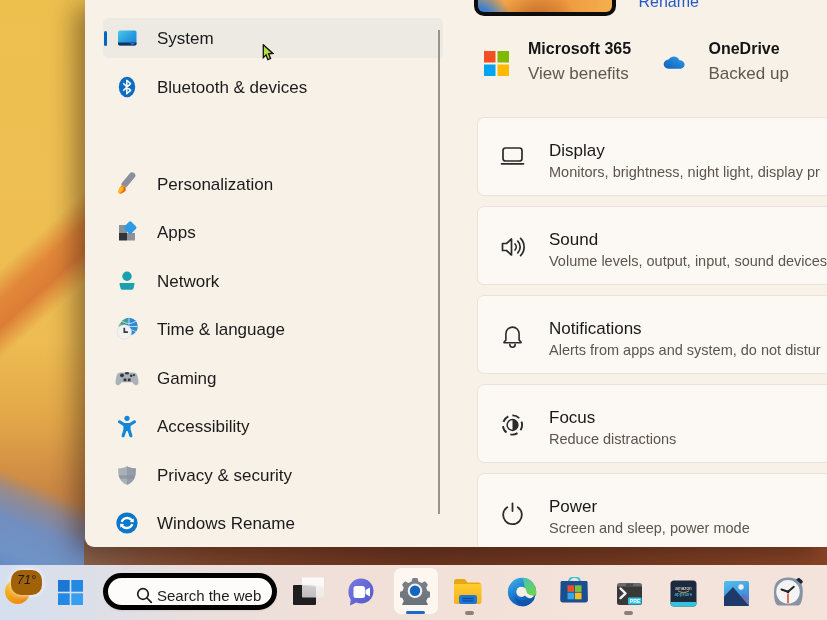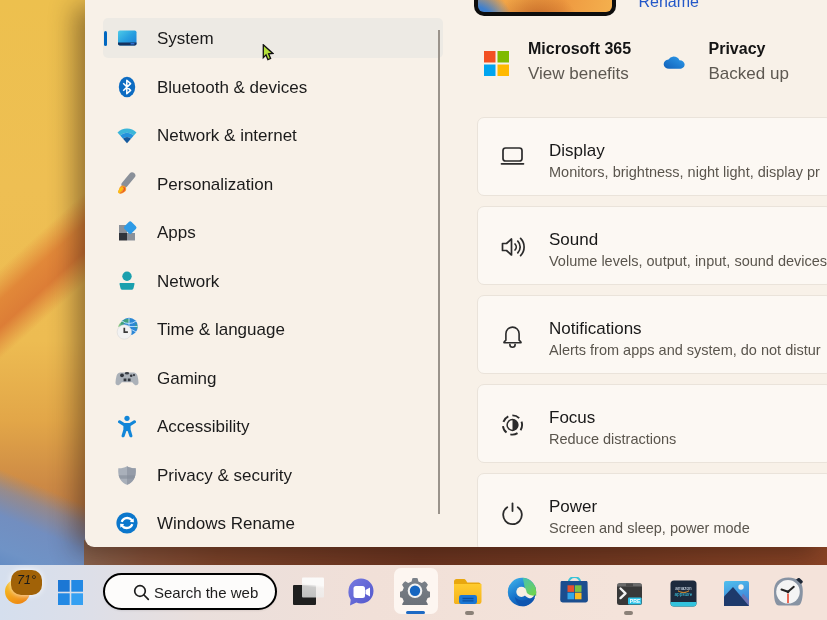--- a/index.html
+++ b/index.html
@@ -56,21 +56,21 @@
 
 
 #taskbar { position:absolute; left:0; top:565px; width:827px; height:55px;
   background:linear-gradient(90deg, #d5dfee 0%, #dcdfe9 10%, #eadfdc 24%, #f1e0d8 45%, #f4e3da 75%, #f4e3da 100%); }
 .tbi { position:absolute; top:579px; width:28px; height:28px; }
 #settingsbox { position:absolute; left:393.5px; top:568px; width:44.5px; height:45.5px; background:#fdf6f1; border-radius:7px; }
 #settingspill { position:absolute; left:406px; top:610.5px; width:19px; height:3.8px; border-radius:2px; background:#1e6ac4; }
 .dash { position:absolute; top:611px; width:9px; height:3.5px; border-radius:2px; background:#8b8178; }
 
 #search { position:absolute; left:103px; top:573px; width:174px; height:37px; border-radius:19px;
-  background:#fdfcfb; border:2px solid #000000; box-shadow:0 1px 2px rgba(0,0,0,0.08);
+  background:#fdfcfb; border:5px solid #000000; box-shadow:0 1px 2px rgba(0,0,0,0.08);
   font-size:14.5px; color:#1d1d1d; line-height:35px;text-align:right; }
 #search .mag { position:absolute; left:28px; top:9px; }
 #search .txt { position:absolute; left:49px; font-size:15px; }
 
 #weatherpill { position:absolute; left:11px; top:569.5px; width:31px; height:25px; background:#a16207; border-radius:10px;
   font-size:12.5px; color:#1a1a1a; text-align:center; line-height:20px; box-shadow:0 0 6px rgba(255,255,255,0.9);font-style:italic; }
 
 
 #cursor { position:absolute; left:262px; top:43.5px; }
 </style>
@@ -102,30 +102,20 @@
                 <stop offset="0.5" stop-color="#28a0e0"></stop>
                 <stop offset="1" stop-color="#1b7cd4"></stop>
               </linearGradient>
             </defs>
       <rect x="3" y="4.5" width="18.5" height="15" rx="1.8" fill="url(#sysg)"></rect>
             <path d="M3 16.5h18.5v1.2a1.8 1.8 0 0 1-1.8 1.8H4.8A1.8 1.8 0 0 1 3 17.7z" fill="#15325e"></path>
             <rect x="15.5" y="17" width="4" height="1.6" rx="0.5" fill="#2f6fd0"></rect>
           </svg>
       </div>
         <div class="lbl">System</div>
-      </div>
-    <div class="nav" style="top:115px">
-        <div class="ic">
-      <svg width="24" height="24" viewBox="0 0 24 24">
-            <path d="M2.5 9.5 A13.5 13.5 0 0 1 21.5 9.5 L18.8 12.6 A9.5 9.5 0 0 0 5.2 12.6 Z" fill="#3bb6d9"></path>
-            <path d="M5.2 12.6 A9.5 9.5 0 0 1 18.8 12.6 L16 15.8 A5.5 5.5 0 0 0 8 15.8 Z" fill="#2492dc"></path>
-            <path d="M8 15.8 A5.5 5.5 0 0 1 16 15.8 L12 20.3 Z" fill="#155a9e"></path>
-          </svg>
-      </div>
-        <div class="lbl">Network &amp; internet</div>
       </div>
     <div class="nav" style="top:163.5px">
         <div class="ic">
       <svg width="24" height="24" viewBox="0 0 24 24">
             <rect x="10.2" y="-1" width="6.4" height="18" rx="3.2" transform="rotate(40 13.4 8)" fill="#8a9099"></rect>
             <path d="M4.5 21.5c-1.5-.5-1.8-2.2-.8-3.6.7-1 .6-2.2 1.5-3.2 1.3-1.5 3.6-1.6 5-.2 1.4 1.4 1.4 3.7-.1 5.1-1.6 1.5-3.8 2.5-5.6 1.9z" fill="#f59a28"></path>
             <path d="M4.2 21.3c-.9-.4-1.2-1.5-.5-2.6.5-.8.5-1.7 1.2-2.5a2.6 2.6 0 0 1 3.8-.1z" fill="#fdc30f"></path>
             <path d="M8.2 15.1c1 1.2.9 3-.3 4.1-1 1-2.3 1.7-3.5 1.9 1.5.3 3.3-.5 4.7-1.8 1.2-1.2 1.2-3 .1-4.2z" fill="#e8442c"></path>
           </svg>
       </div>
@@ -228,21 +218,21 @@
       <svg width="26" height="16" viewBox="0 0 31 22" preserveAspectRatio="none">
           <defs>
             <linearGradient id="odg" x1="0" y1="1" x2="1" y2="0">
               <stop offset="0" stop-color="#1060b8"></stop>
               <stop offset="1" stop-color="#2e9cec"></stop>
             </linearGradient>
           </defs>
           <path d="M12.5 2.2a7.6 7.6 0 0 1 7.1 4.9 6 6 0 0 1 6.2 6c0 3.3-2.7 5.9-6 5.9H7.2A6.4 6.4 0 0 1 .8 12.7c0-3.3 2.5-6 5.7-6.4a7.6 7.6 0 0 1 6-4.1z" fill="url(#odg)"></path>
         </svg>
     </div>
-    <div class="promo-title" style="position:absolute;left:623.5px;top:39.5px">Privacy</div>
+    <div class="promo-title" style="position:absolute;left:623.5px;top:39.5px">OneDrive</div>
     <div class="promo-sub" style="position:absolute;left:623.5px;top:64px">Backed up</div>
 
     <div class="card" style="top:116.5px">
       <div class="cic">
           <svg width="27" height="26" viewBox="0 0 27 26">
             <rect x="4" y="4" width="19" height="13" rx="2.6" fill="none" stroke="#2b2b2b" stroke-width="1.7"></rect>
             <line x1="2.5" y1="19.8" x2="24.5" y2="19.8" stroke="#2b2b2b" stroke-width="1.7" stroke-linecap="round"></line>
           </svg>
         </div>
       <div class="t">Display</div>

